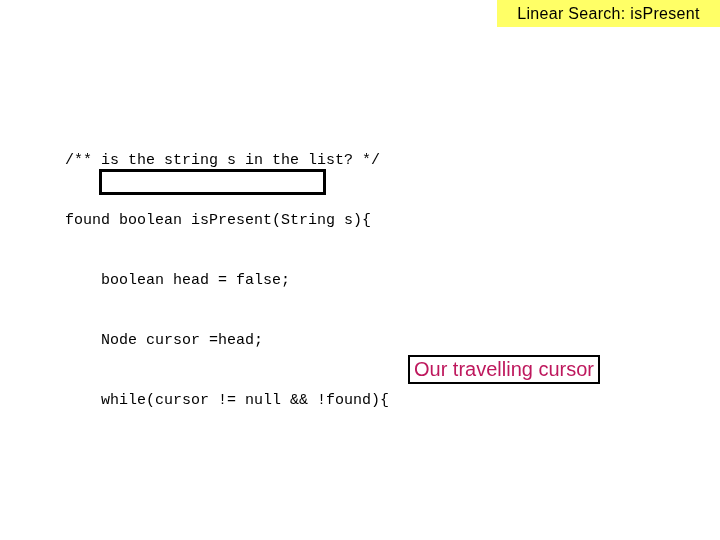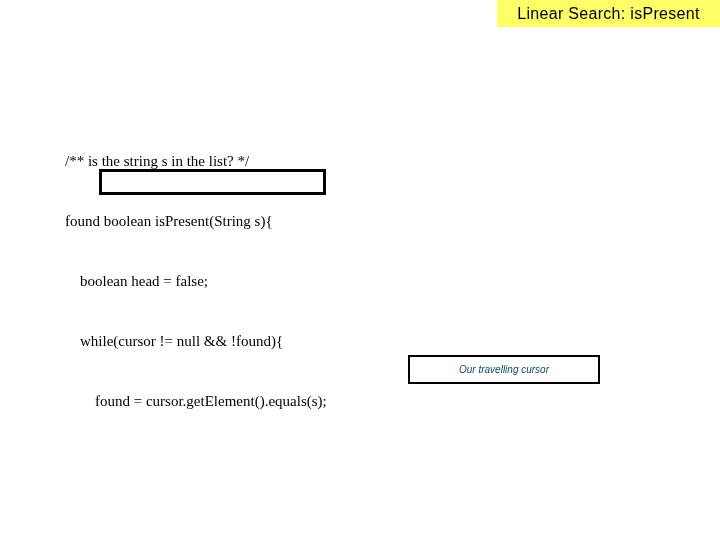--- a/index.html
+++ b/index.html
@@ -46,21 +46,21 @@
     top: 111px;
     font-family: "Liberation Mono", "DejaVu Sans Mono", monospace;
     font-size: 15px;
     line-height: 20px;
     color: #000000;
     white-space: pre;
   }
   .code-line {
     height: 20px;
     white-space: pre;
-    font-family: Liberation Serif, serif;
+    font-family: Liberation Mono, monospace;
   }
 
   
   .highlight-box {
     position: absolute;
     left: 99px;
     top: 169px;
     width: 227px;
     height: 26px;
     border: 3px solid #000000;
@@ -78,39 +78,38 @@
     height: 29px;
     border: 2px solid #000000;
     box-sizing: border-box;
     background: #ffffff;
     display: flex;
     align-items: center;
     justify-content: center;
   }
   .callout-text {
     font-family: "Liberation Sans", sans-serif;
-    font-size: 10px;
-    color: #0c4a6e;
+    font-size: 20px;
+    color: #be185d;
     white-space: nowrap;
-    font-style: italic;
   }
 </style>
 </head>
 <body>
 
 <div class="title-banner">
   <span class="title-text">Linear Search: isPresent</span>
 </div>
 
 <div class="code-block">
   <div class="code-line">/** is the string s in the list? */</div>
   <div class="code-line">found boolean isPresent(String s){</div>
   <div class="code-line">    boolean head = false;</div>
+  <div class="code-line">    Node cursor =head;</div>
   <div class="code-line">    while(cursor != null &amp;&amp; !found){</div>
-  <div class="code-line">        found = cursor.getElement().equals(s);</div>
   
   
   
 </div>
 
 <div class="highlight-box"></div>
 
 <div class="callout-box">
   <span class="callout-text">Our travelling cursor</span>
 </div>

